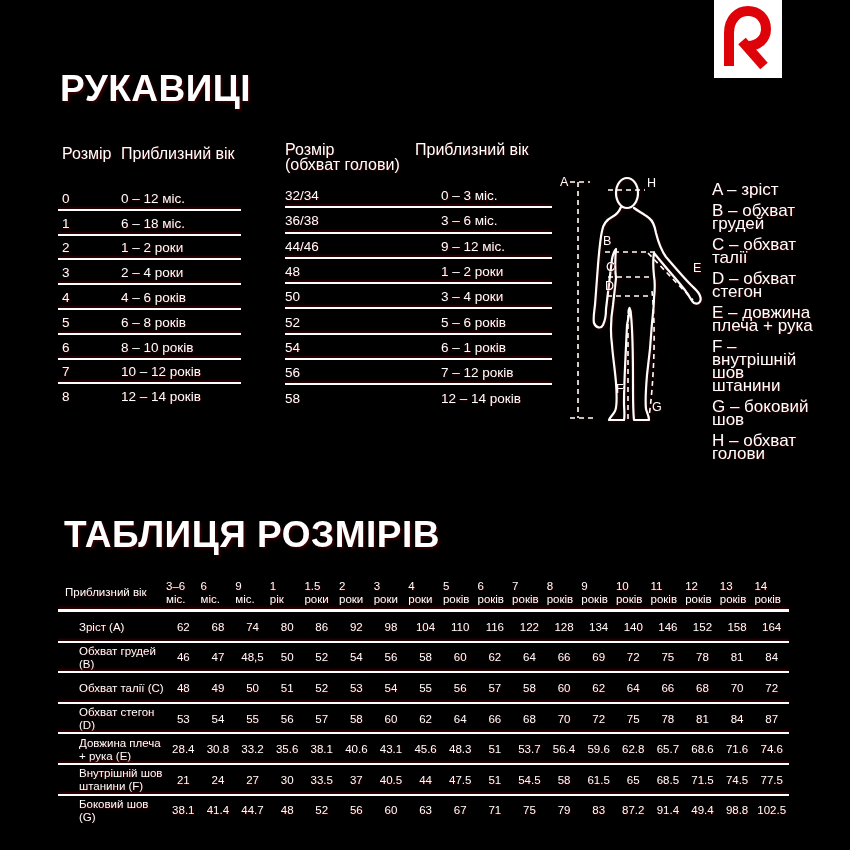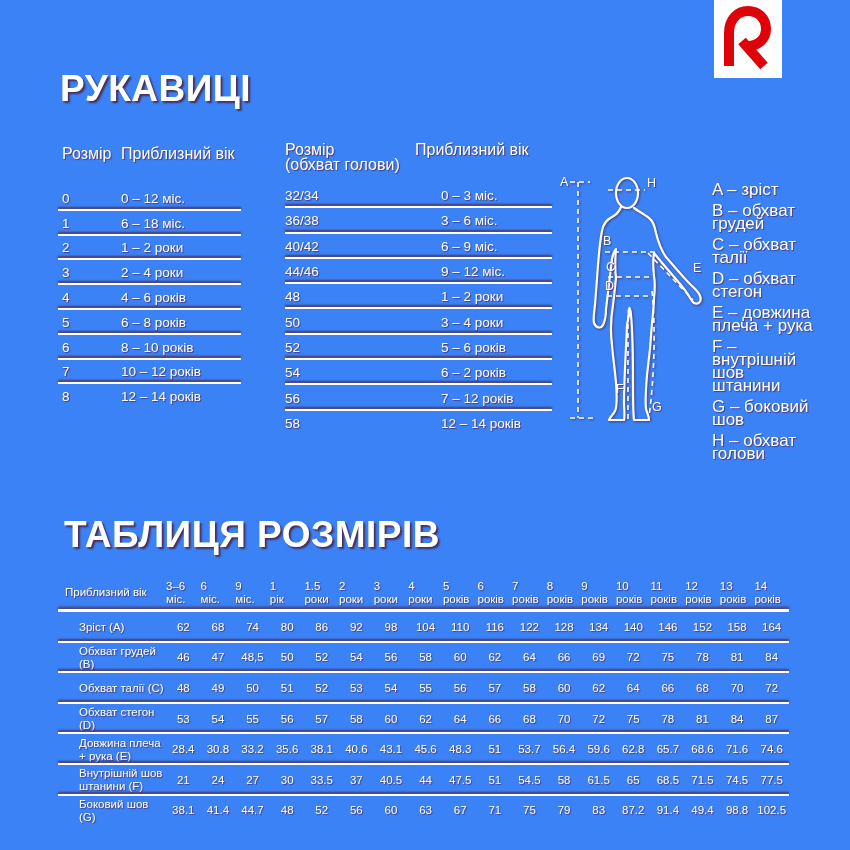--- a/index.html
+++ b/index.html
@@ -1,18 +1,18 @@
 <!DOCTYPE html>
 <html><head>
 <meta charset="utf-8">
 <style>
   html,body { margin:0; padding:0; background:#555; }
   .page {
     position:relative; width:850px; height:850px; overflow:hidden;
-    background:#3b82f6; color:#fff;
+    background:#000000; color:#fff;
     font-family:"Liberation Sans", sans-serif;
     text-shadow:1px 1px 1px rgba(95,0,0,.55);
   }
   
   .heading {
     position:absolute; margin:0; font-size:37px; font-weight:700;
     letter-spacing:.5px; text-shadow:2px 2px 2px rgba(80,0,0,.65);
     white-space:nowrap;
   }
   #mittens-title { left:60px; top:68px; }
@@ -145,42 +145,38 @@
   <div class="mini-rows" id="hats-rows">
       <div class="mini-row">
         <span class="cell-size">32/34</span>
         <span class="cell-age">0 – 3 міс.</span>
       </div>
       <div class="mini-row">
         <span class="cell-size">36/38</span>
         <span class="cell-age">3 – 6 міс.</span>
       </div>
       <div class="mini-row">
-        <span class="cell-size">40/42</span>
-        <span class="cell-age">6 – 9 міс.</span>
-      </div>
-      <div class="mini-row">
         <span class="cell-size">44/46</span>
         <span class="cell-age">9 – 12 міс.</span>
       </div>
       <div class="mini-row">
         <span class="cell-size">48</span>
         <span class="cell-age">1 – 2 роки</span>
       </div>
       <div class="mini-row">
         <span class="cell-size">50</span>
         <span class="cell-age">3 – 4 роки</span>
       </div>
       <div class="mini-row">
         <span class="cell-size">52</span>
         <span class="cell-age">5 – 6 років</span>
       </div>
       <div class="mini-row">
         <span class="cell-size">54</span>
-        <span class="cell-age">6 – 2 років</span>
+        <span class="cell-age">6 – 1 років</span>
       </div>
       <div class="mini-row">
         <span class="cell-size">56</span>
         <span class="cell-age">7 – 12 років</span>
       </div>
       <div class="mini-row">
         <span class="cell-size">58</span>
         <span class="cell-age">12 – 14 років</span>
       </div>
     </div>

